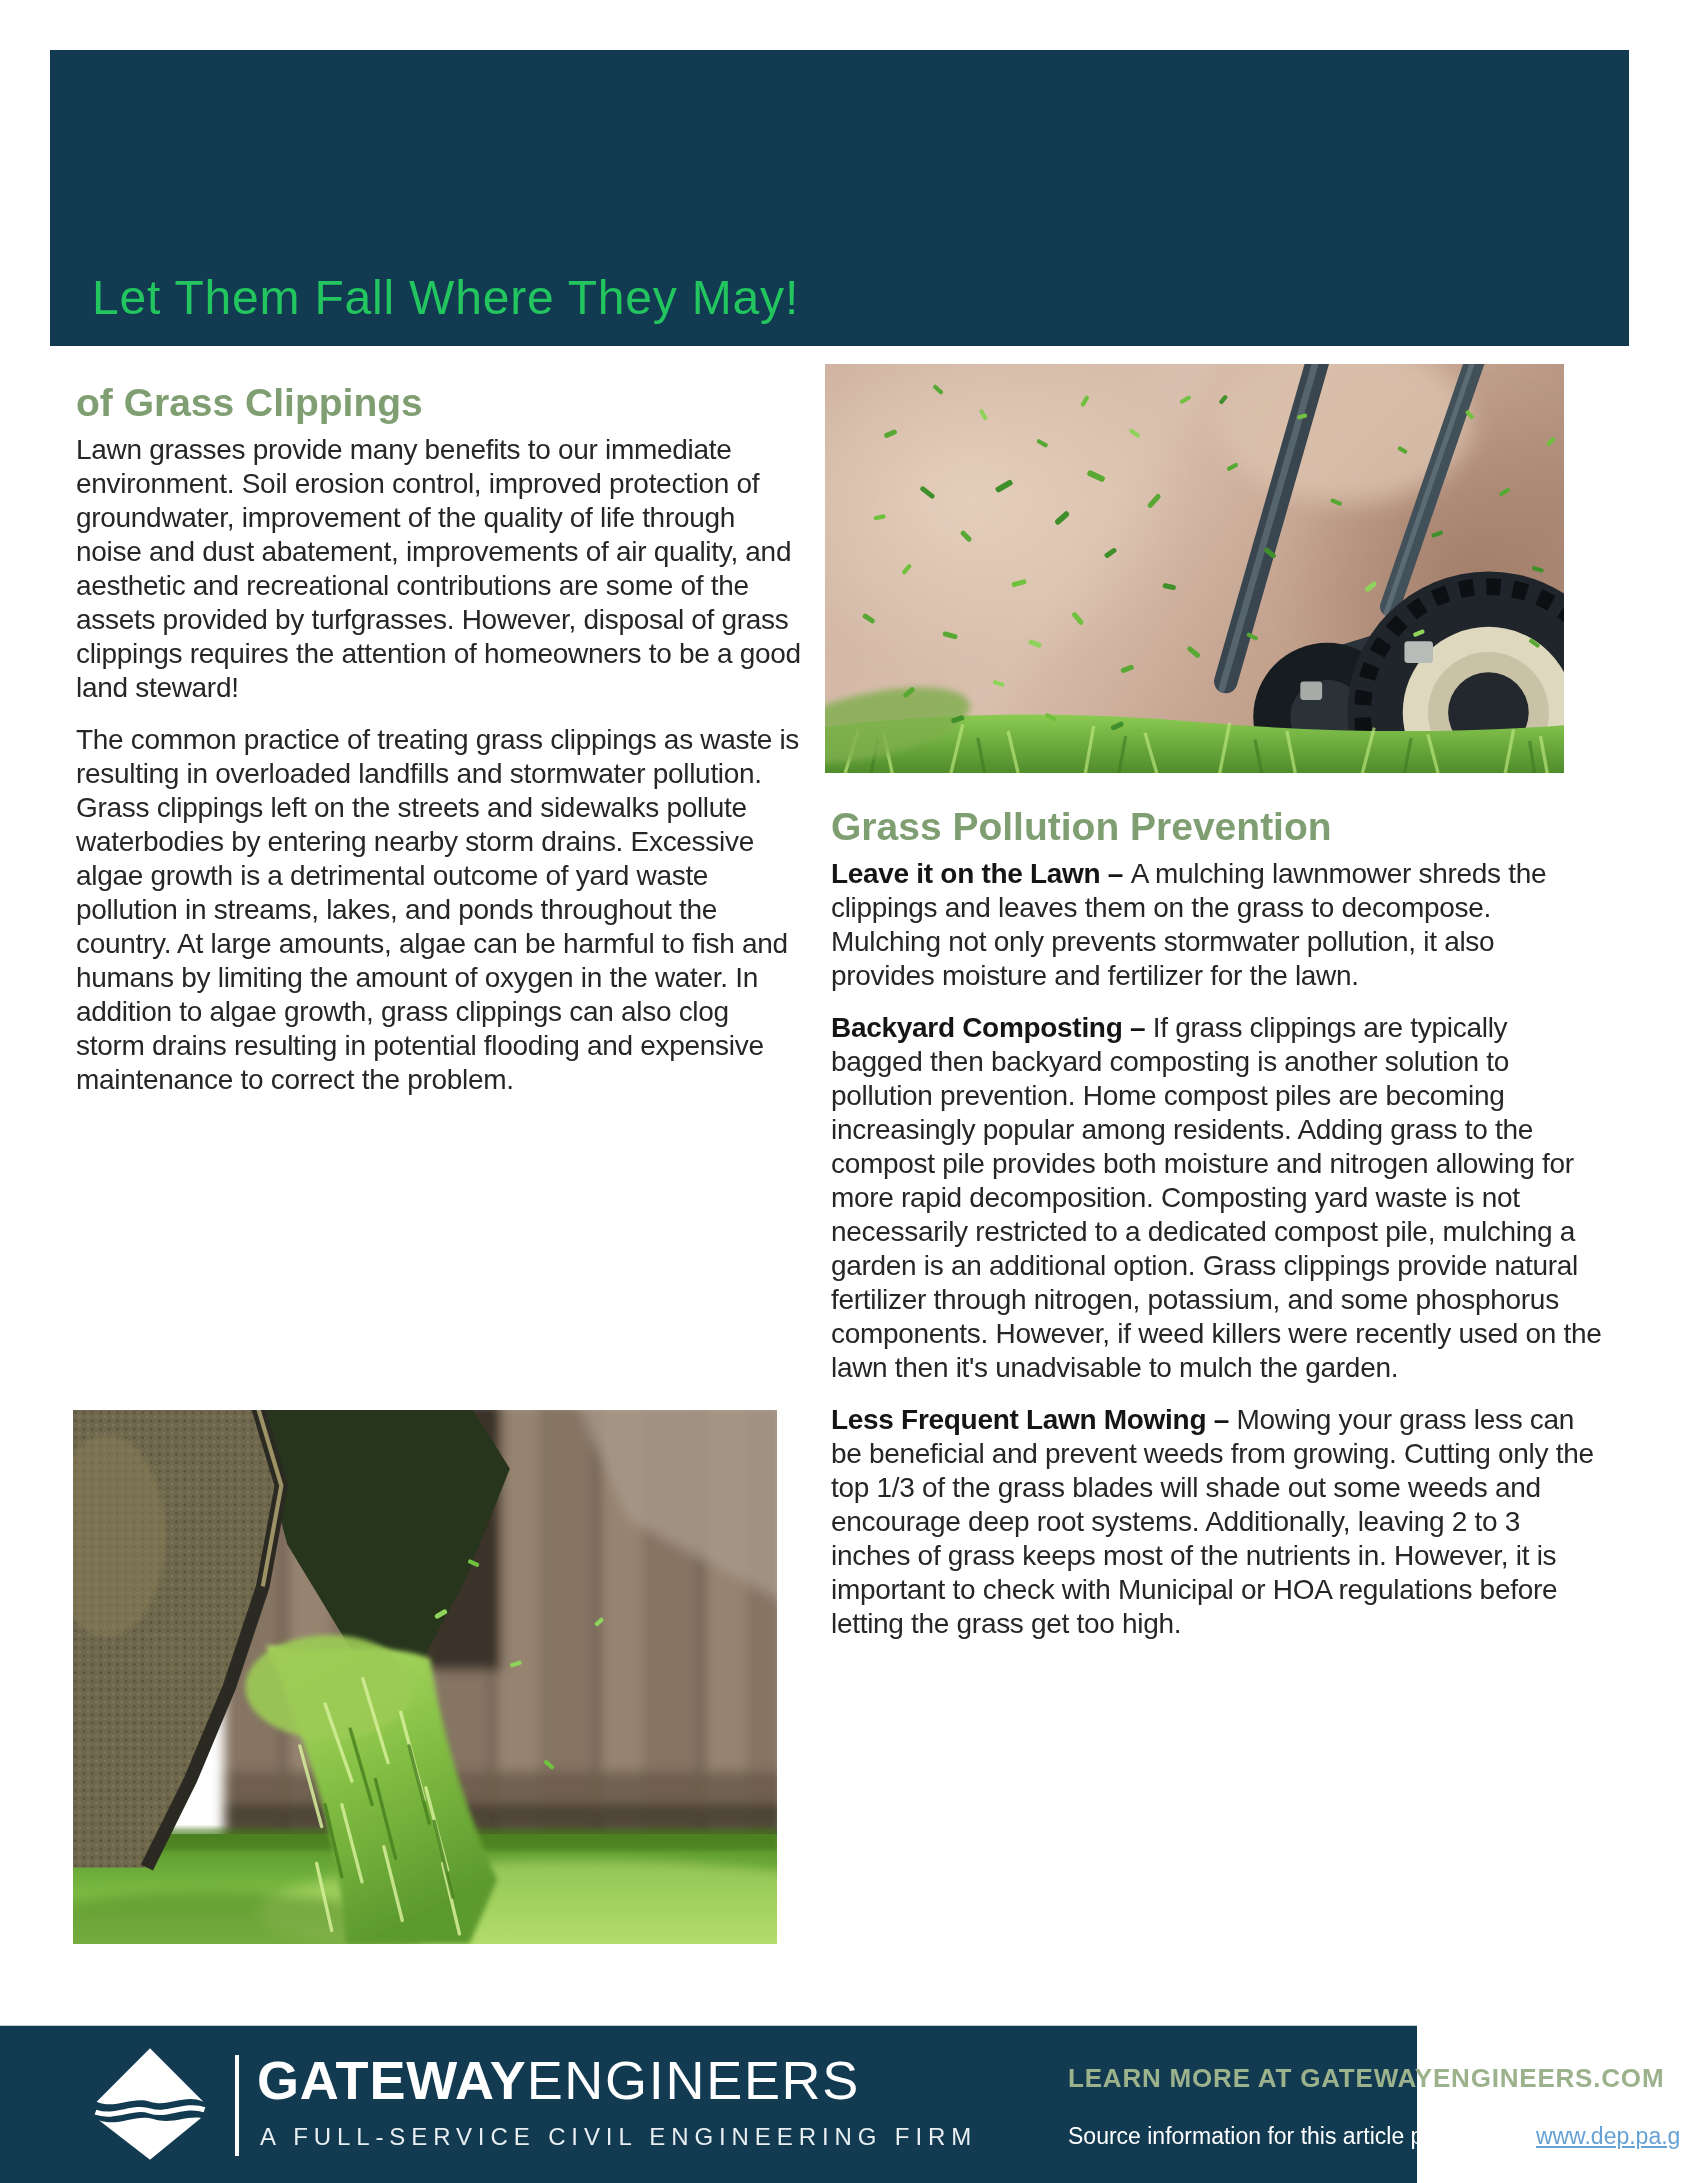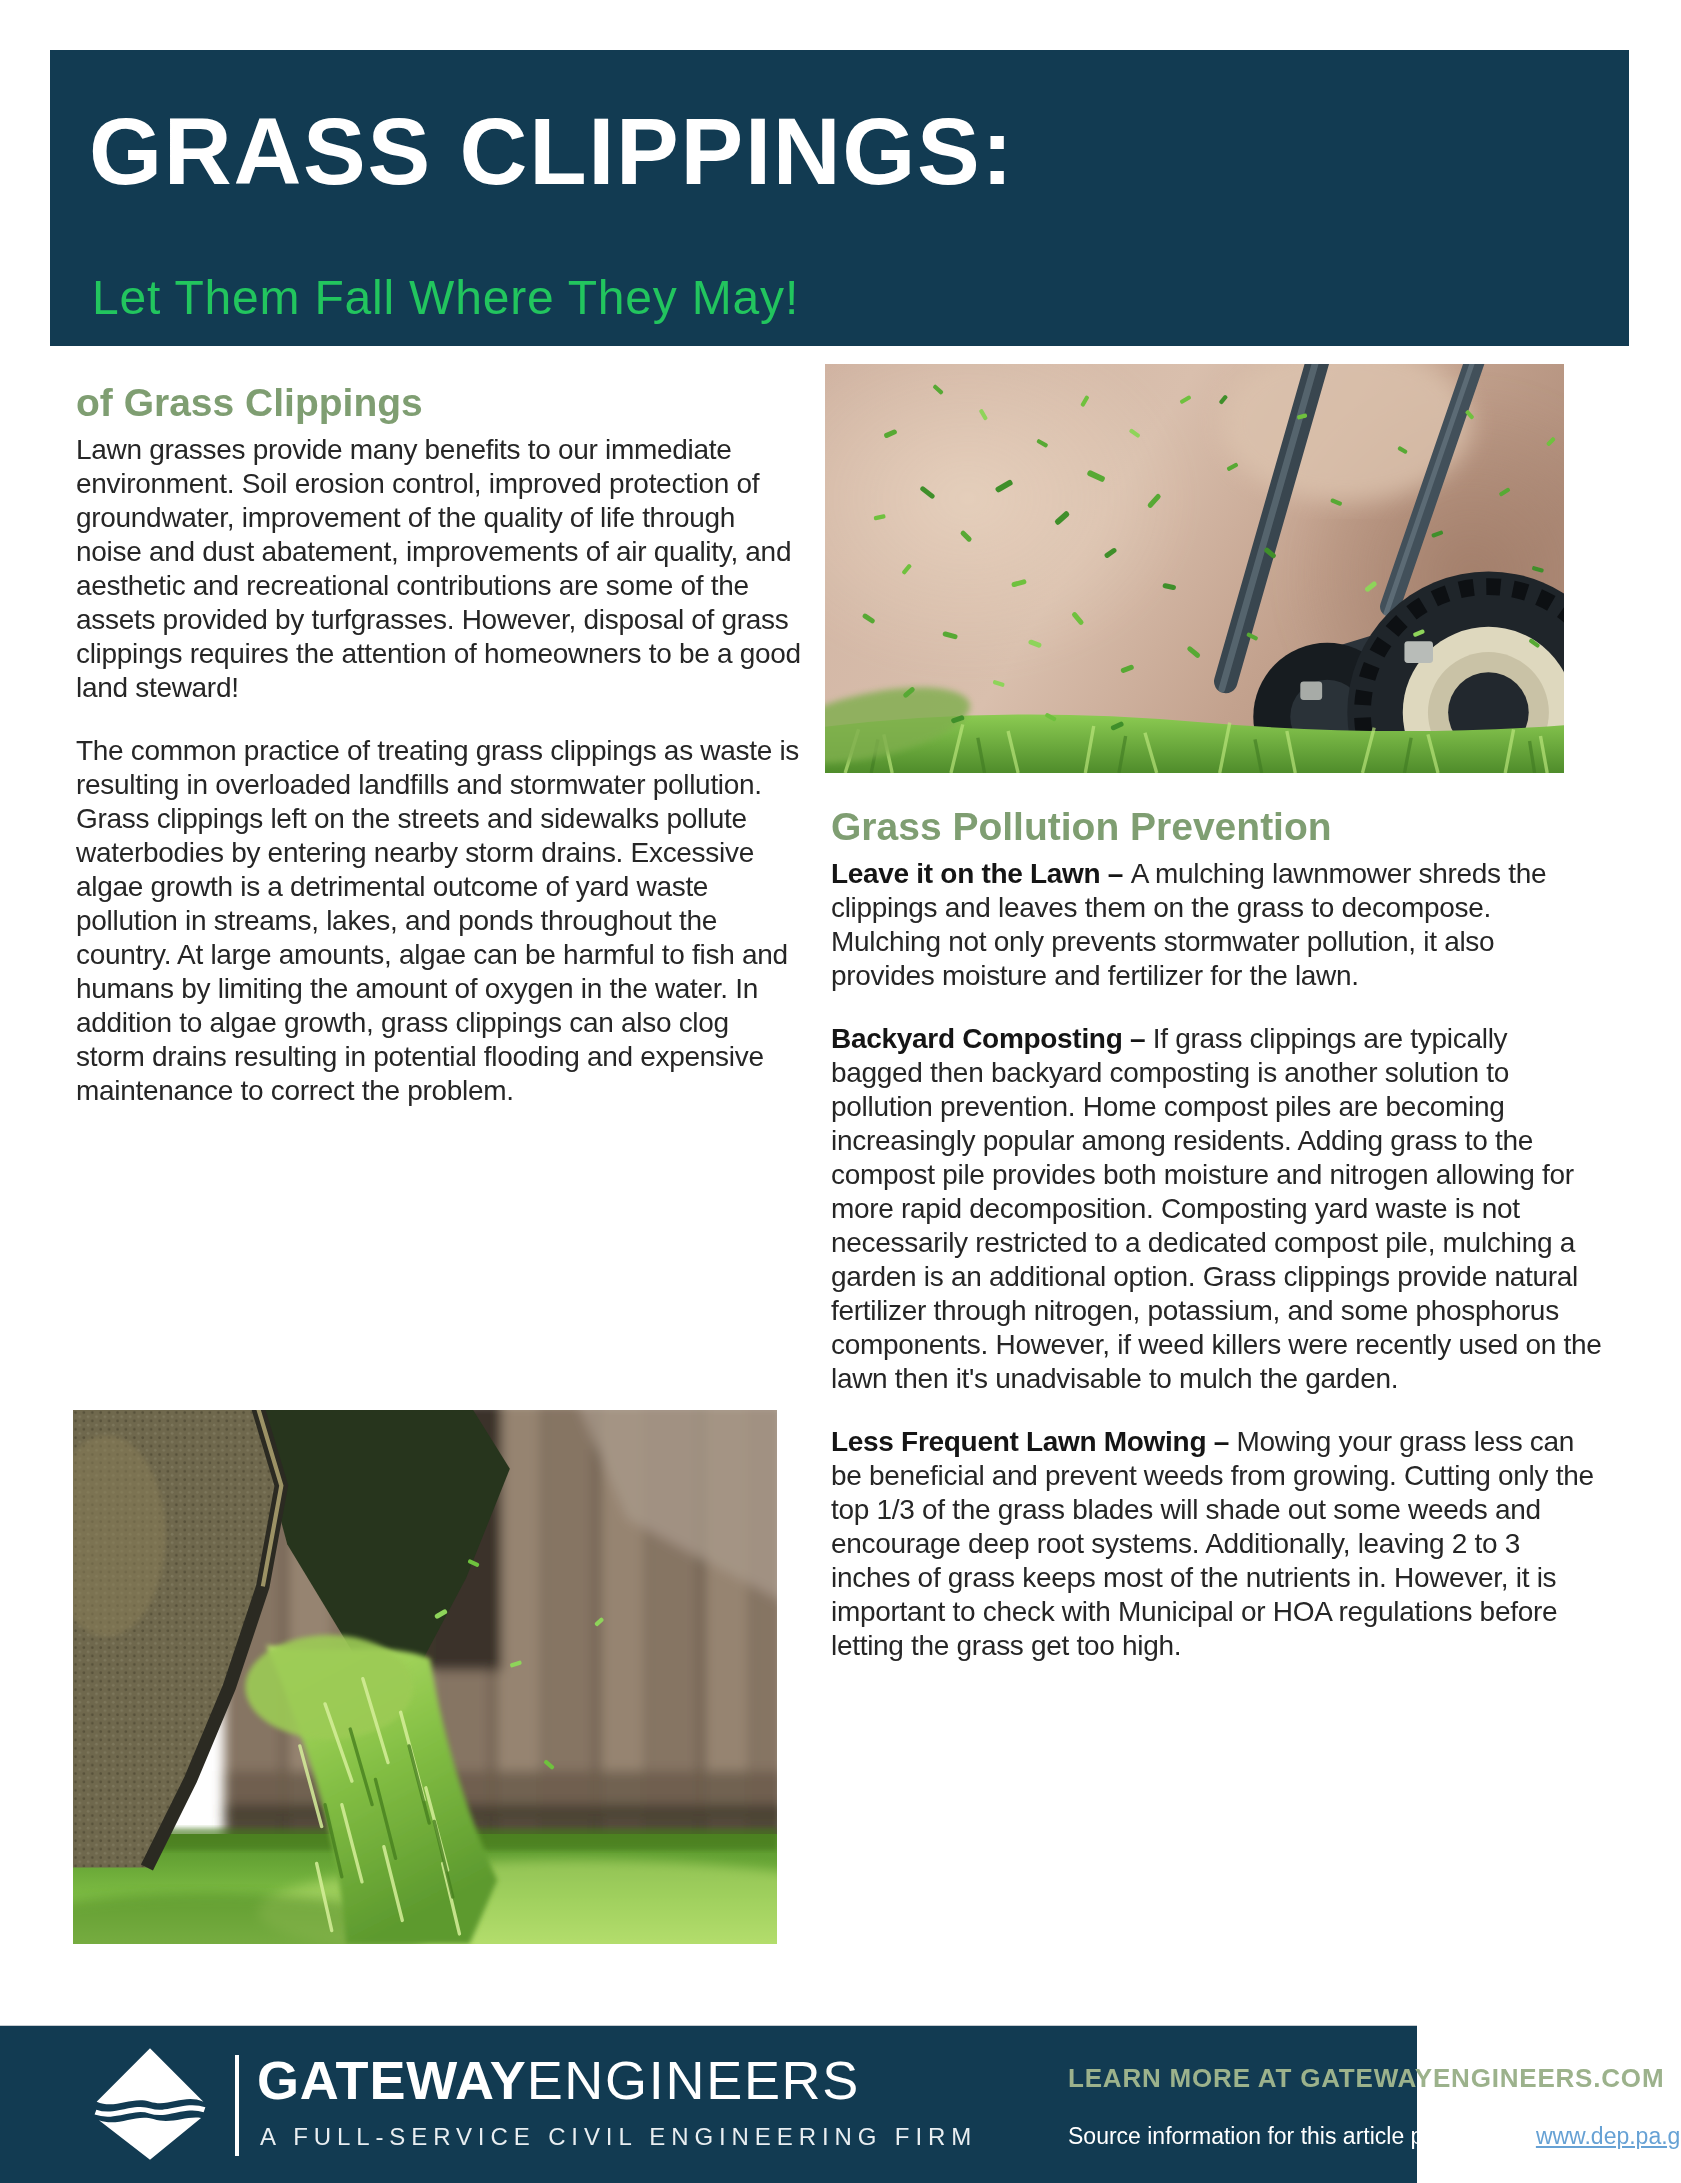--- a/index.html
+++ b/index.html
@@ -12,21 +12,21 @@
               font-weight:800;color:#ffffff;letter-spacing:1.7px;white-space:nowrap;}
   .hero-sub{position:absolute;left:42px;top:185px;font-size:48px;line-height:1;
             font-weight:300;color:#22c55e;letter-spacing:0.8px;white-space:nowrap;margin-top:39px;}
 
   
   .col-left{position:absolute;left:76px;top:380px;width:727px;}
   .col-right{position:absolute;left:831px;top:804px;width:773px;}
   .section-h{margin:0 0 8.4px 0;font-size:39px;line-height:45px;font-weight:700;color:#7f9e72;}
   .section-h span{display:block;}
   .body-text{margin:0;font-size:28px;line-height:34px;font-weight:400;color:#262626;letter-spacing:-0.3px;}
-  .body-text + .body-text{margin-top:29px;}
+  .body-text + .body-text{margin-top:18px;}
   .lead{font-weight:700;color:#151515;}
 
   
   .photo{position:absolute;margin:0;overflow:hidden;}
   #photo-mower{left:825px;top:364px;width:739px;height:409px;}
   #photo-chute{left:73px;top:1410px;width:704px;height:534px;}
   .photo svg{display:block;width:100%;height:100%;}
 
   
   .footer{position:absolute;left:0;top:2025px;width:1417px;height:158px;background:#123b52;
@@ -43,21 +43,20 @@
   .source-line{position:absolute;left:1068px;top:97px;font-size:23px;font-weight:300;
                color:#ffffff;white-space:nowrap;}
   .source-line a{color:#66a1d4;text-decoration:underline;}
 </style>
 </head>
 <body>
 
 <div class="page">
 
   <header class="hero">
-    <div class="hero-title">GRASS CLIPPINGS:</div>
     <div class="hero-sub">Let Them Fall Where They May!</div>
   </header>
 
   <figure class="photo" id="photo-mower" aria-label="Reel mower kicking up grass clippings against a blurred tan background">
     <svg viewBox="0 0 880 487" preserveAspectRatio="none">
       <defs>
         <linearGradient id="mbg" x1="0" y1="0" x2="1" y2="0.35">
           <stop offset="0" stop-color="#cfb2a1"></stop>
             <stop offset="0.45" stop-color="#d9bfad"></stop>
           <stop offset="0.75" stop-color="#c3a28e"></stop>

